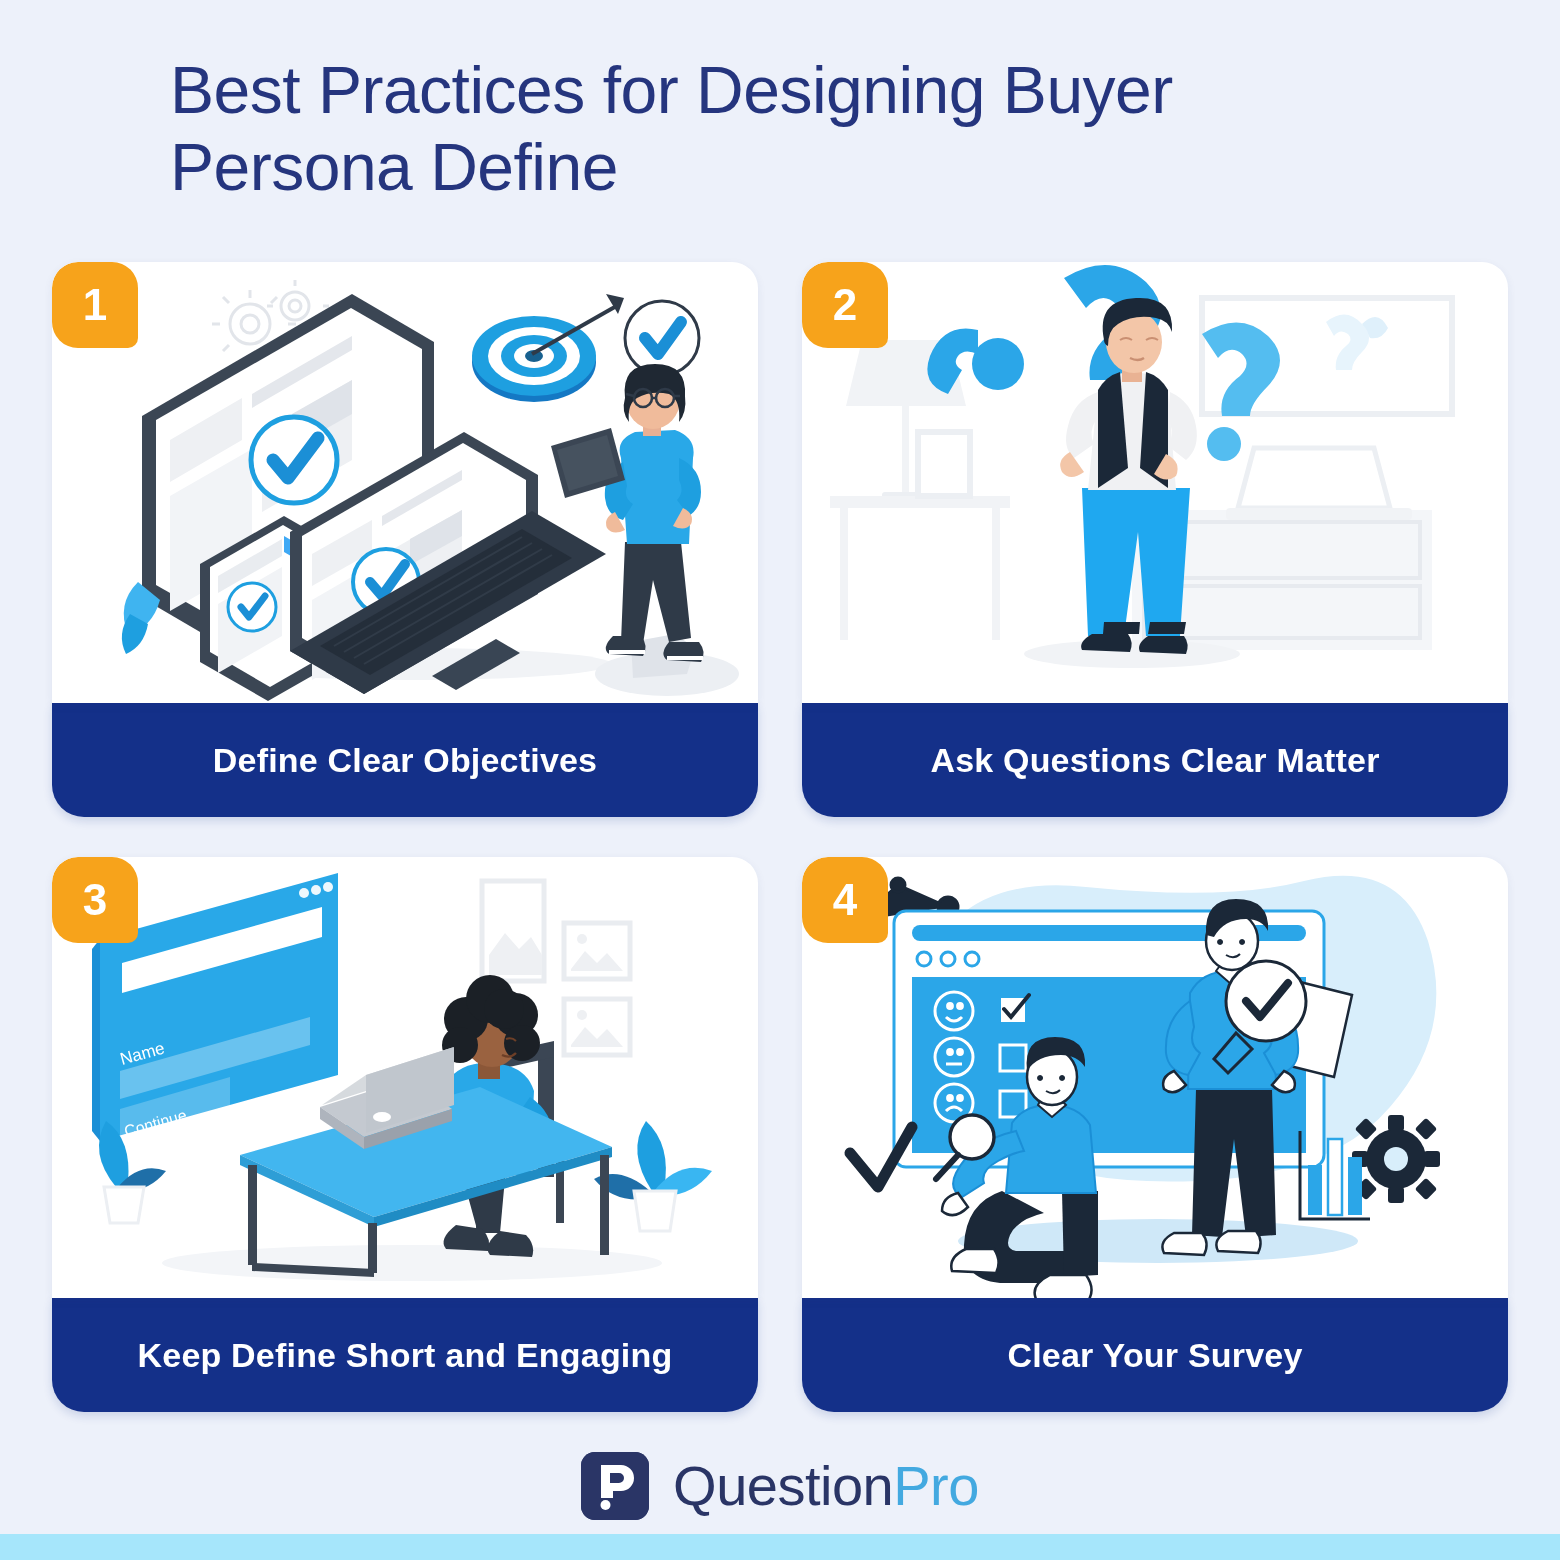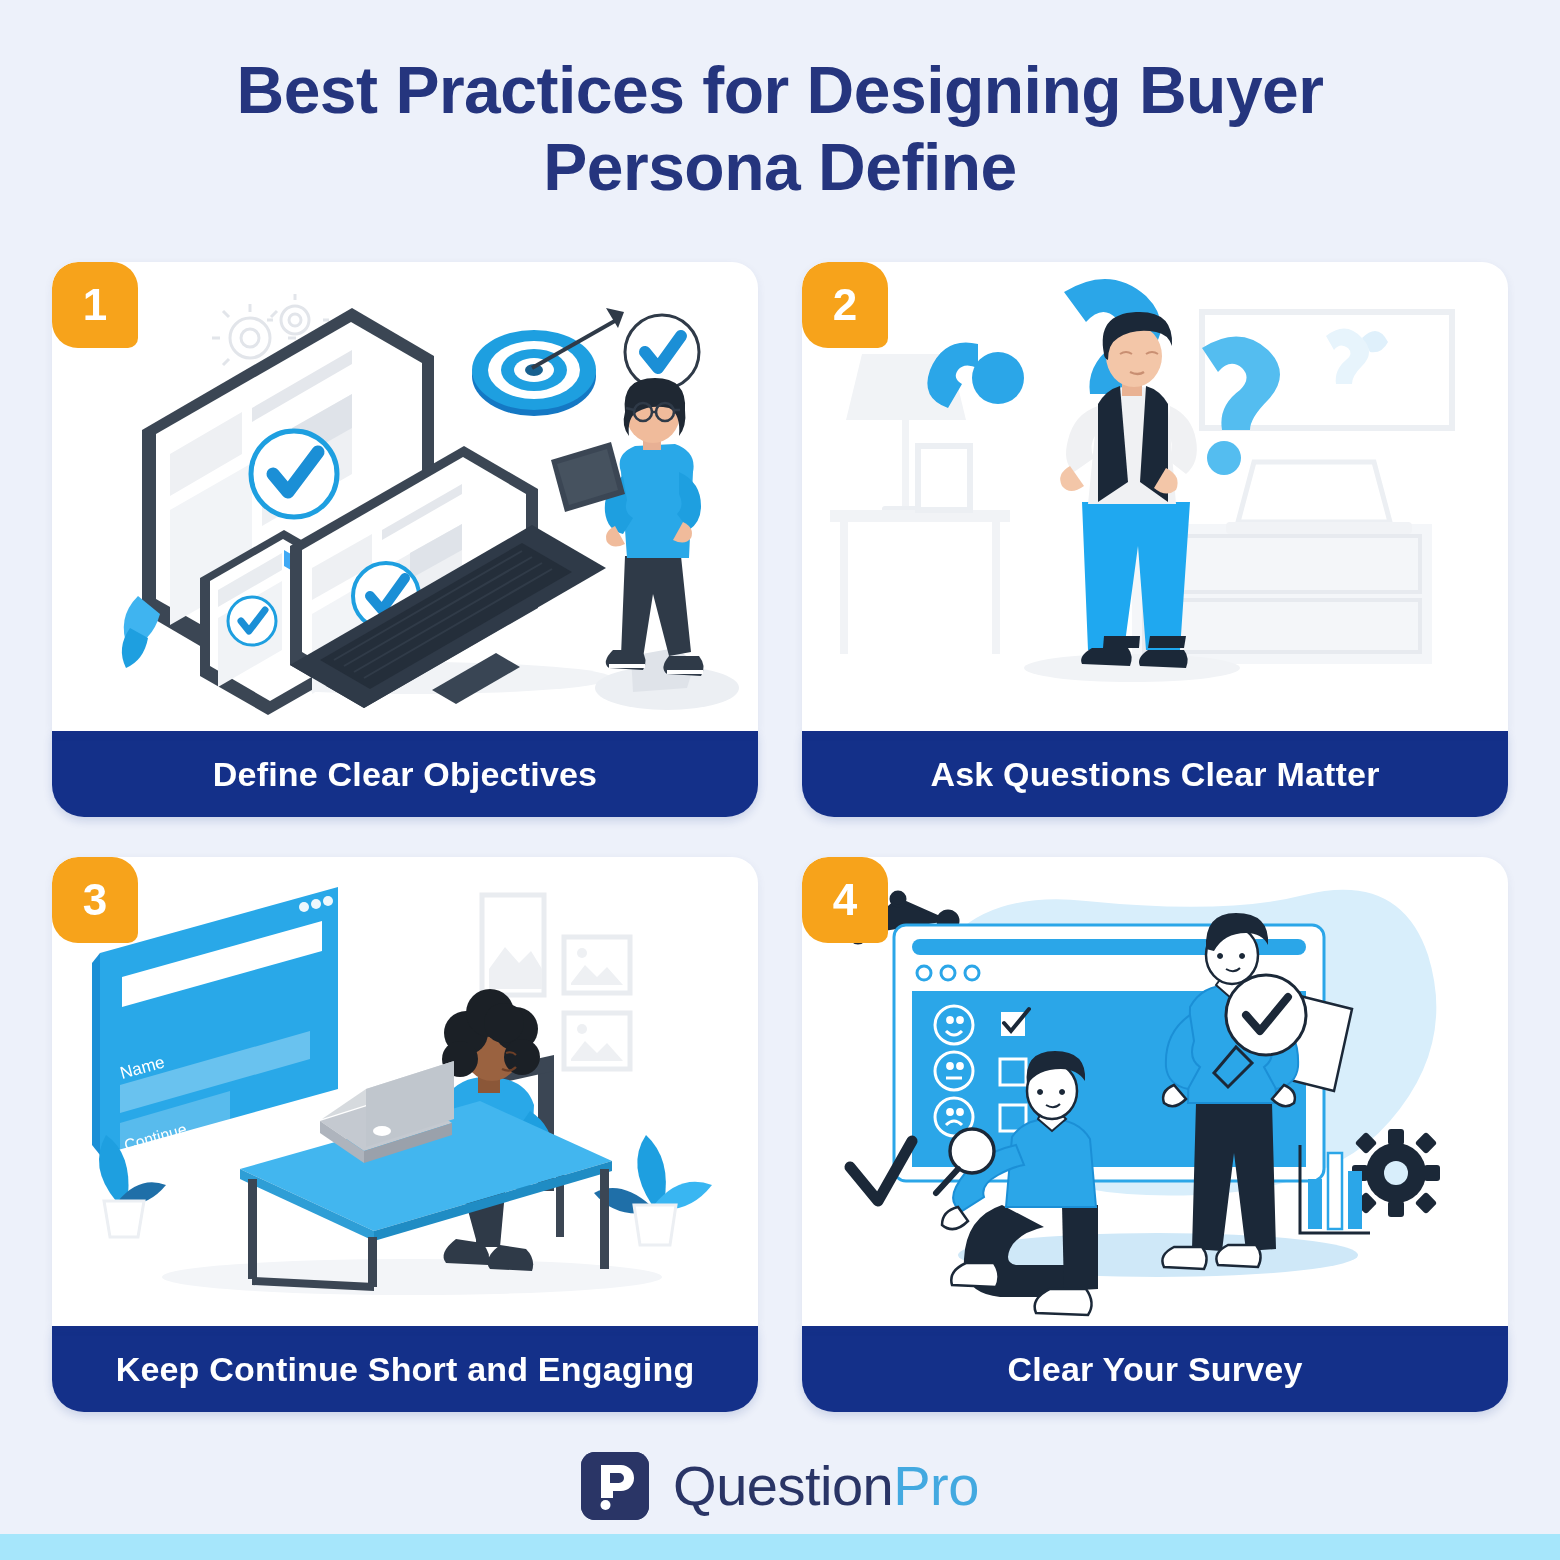--- a/index.html
+++ b/index.html
@@ -6,23 +6,22 @@
   html,body { width:1560px; height:1560px; }
   body {
     background:#edf1fa;
     font-family:"Liberation Sans", sans-serif;
     position:relative;
     overflow:hidden;
   }
 
   
   .title {
-    text-align:center;
     color:#25357e;
-    font-weight:bold;
+    font-weight:normal;
     font-size:66px;
     line-height:1.16;
     letter-spacing:-0.5px;
     padding:52px 170px 0 170px;
   }
   .title .ln { display:block; }
 
   
   .grid {
     position:absolute;
@@ -62,21 +61,21 @@
     align-items:center;
     justify-content:center;
     color:#ffffff;
     font-size:44px;
     font-weight:bold;
     z-index:5;
     line-height:1;
   }
 
   .card-label {
-    height:86px;
+    height:114px;
     background:#143089;
     border-radius:0 0 32px 32px;
     display:flex;
     align-items:center;
     justify-content:center;
     color:#ffffff;
     font-size:34px;
     font-weight:bold;
     letter-spacing:0.2px;
     box-shadow:0 4px 10px rgba(20,48,137,0.16);
@@ -438,21 +437,21 @@
           <path d="M268 248 L356 220 L400 250 L312 278 Z" fill="#c4c9d0"></path>
           <path d="M268 248 L312 278 L312 290 L268 260 Z" fill="#aeb4bd"></path>
           <path d="M312 278 L400 250 L400 262 L312 290 Z" fill="#9aa1ab"></path>
           <path d="M270 246 L358 218 L402 188 L314 216 Z" fill="#d6dade"></path>
           <path d="M314 216 L402 188 L402 246 L314 274 Z" fill="#c0c6cd"></path>
           <ellipse cx="330" cy="258" rx="9" ry="5" fill="#ffffff"></ellipse>
         </g>
       </svg>
       <div class="badge">3</div>
     </div>
-    <div class="card-label">Keep Continue Short and Engaging</div>
+    <div class="card-label">Keep Define Short and Engaging</div>
   </div>
 
   <div class="card">
     <div class="card-art">
       <svg viewBox="0 0 706 437" preserveAspectRatio="xMidYMid meet">
 
         <path d="M120 120 q30 -106 164 -92 q140 14 218 -6 q96 -24 124 60 q28 90 -38 166 q-58 68 -192 74 q-144 6 -216 -48 q-78 -58 -60 -154 z" fill="#d8eefb"></path>
         <ellipse cx="356" cy="382" rx="200" ry="22" fill="#cfe8f8"></ellipse>
 
         <g stroke="#1b2838" stroke-width="3" fill="#1b2838">

